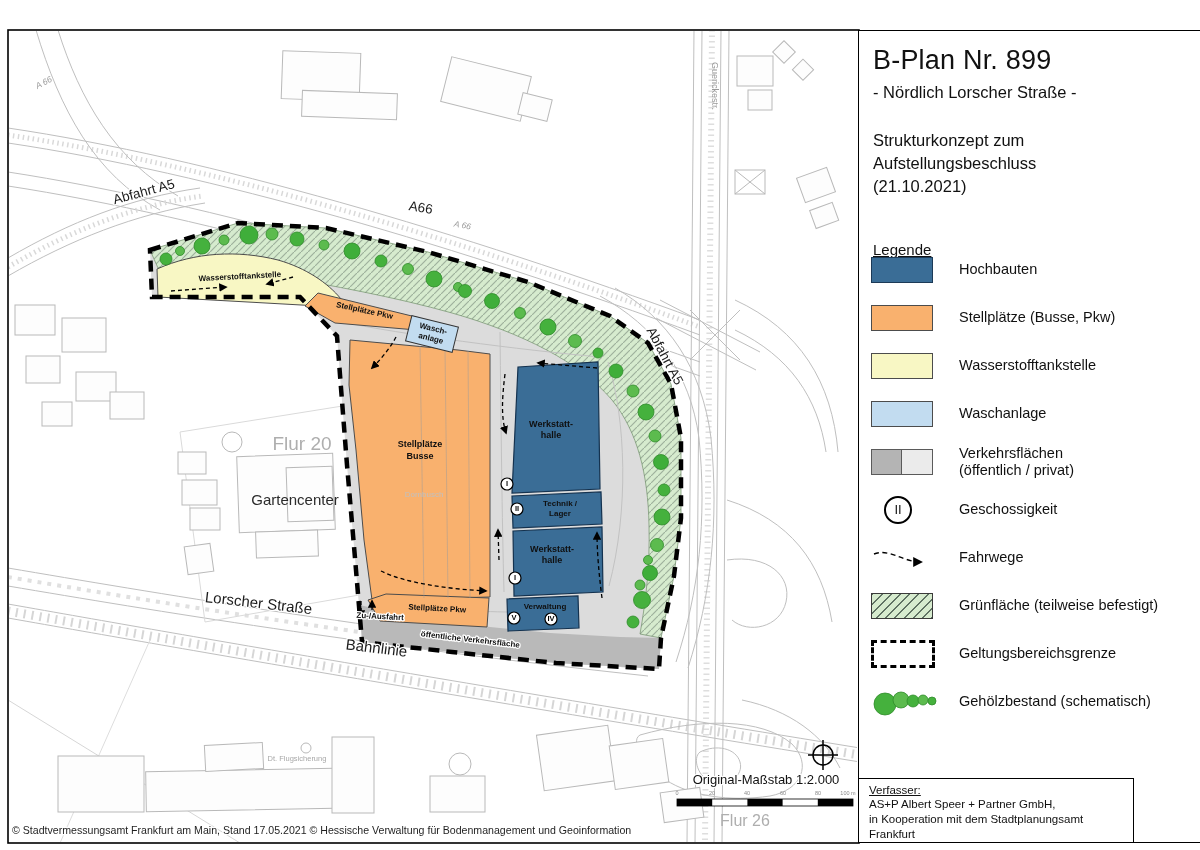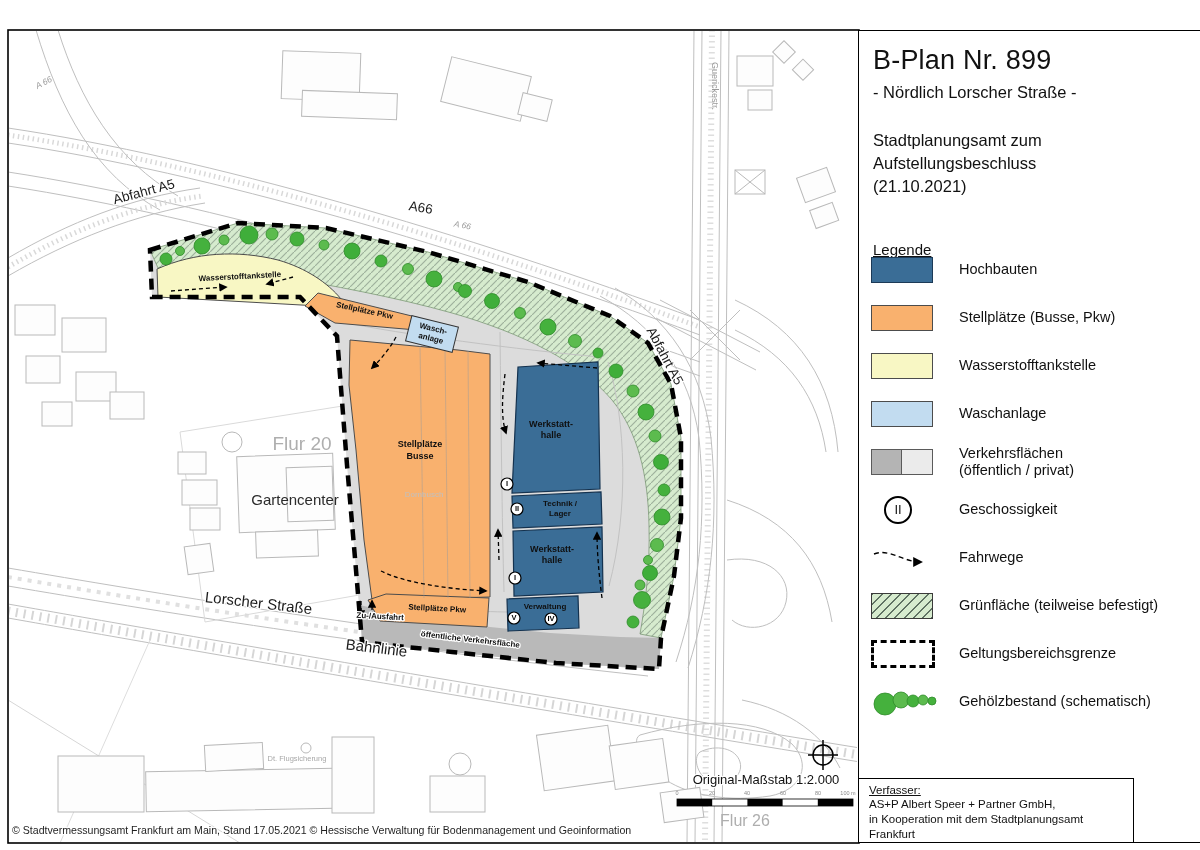--- a/index.html
+++ b/index.html
@@ -319,21 +319,21 @@
       <path d="M823,740 L823,770 M808,755 L838,755"></path>
     </g>
     <text x="12" y="834" font-size="10.6" fill="#1f1f1f" class="halo">© Stadtvermessungsamt Frankfurt am Main, Stand 17.05.2021 © Hessische Verwaltung für Bodenmanagement und Geoinformation</text>
   </g>
 </svg>
 
 <div class="panel">
   <div class="p-title">B-Plan Nr. 899</div>
   <div class="p-sub">- Nördlich Lorscher Straße -</div>
   <div class="p-concept">
-    <div>Stadtplanungsamt zum</div>
+    <div>Strukturkonzept zum</div>
     <div>Aufstellungsbeschluss</div>
     <div>(21.10.2021)</div>
   </div>
   <div class="p-legende">Legende</div>
 
   <div class="legend-list">
 
     <div class="lrow">
       <span class="swbox">
             <span class="sw sw-hochbauten"></span>

